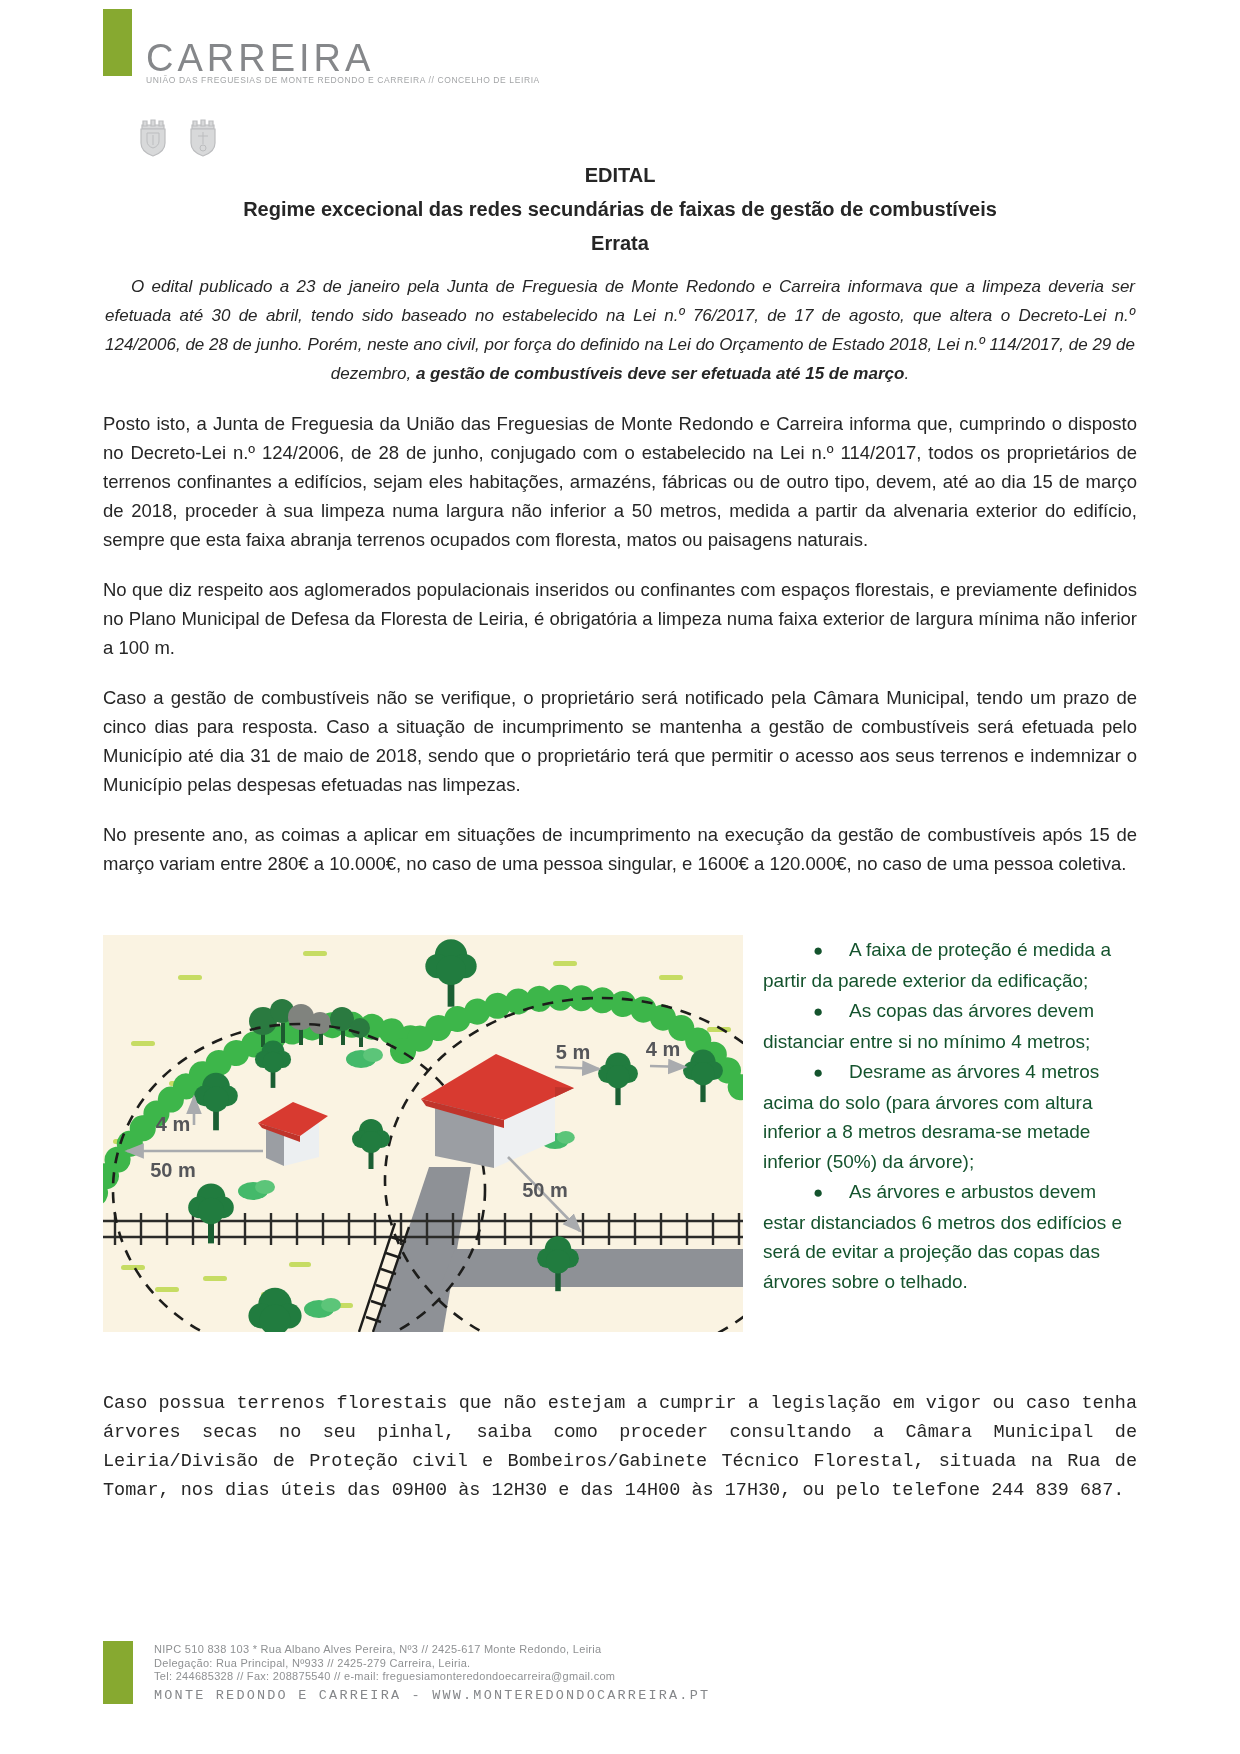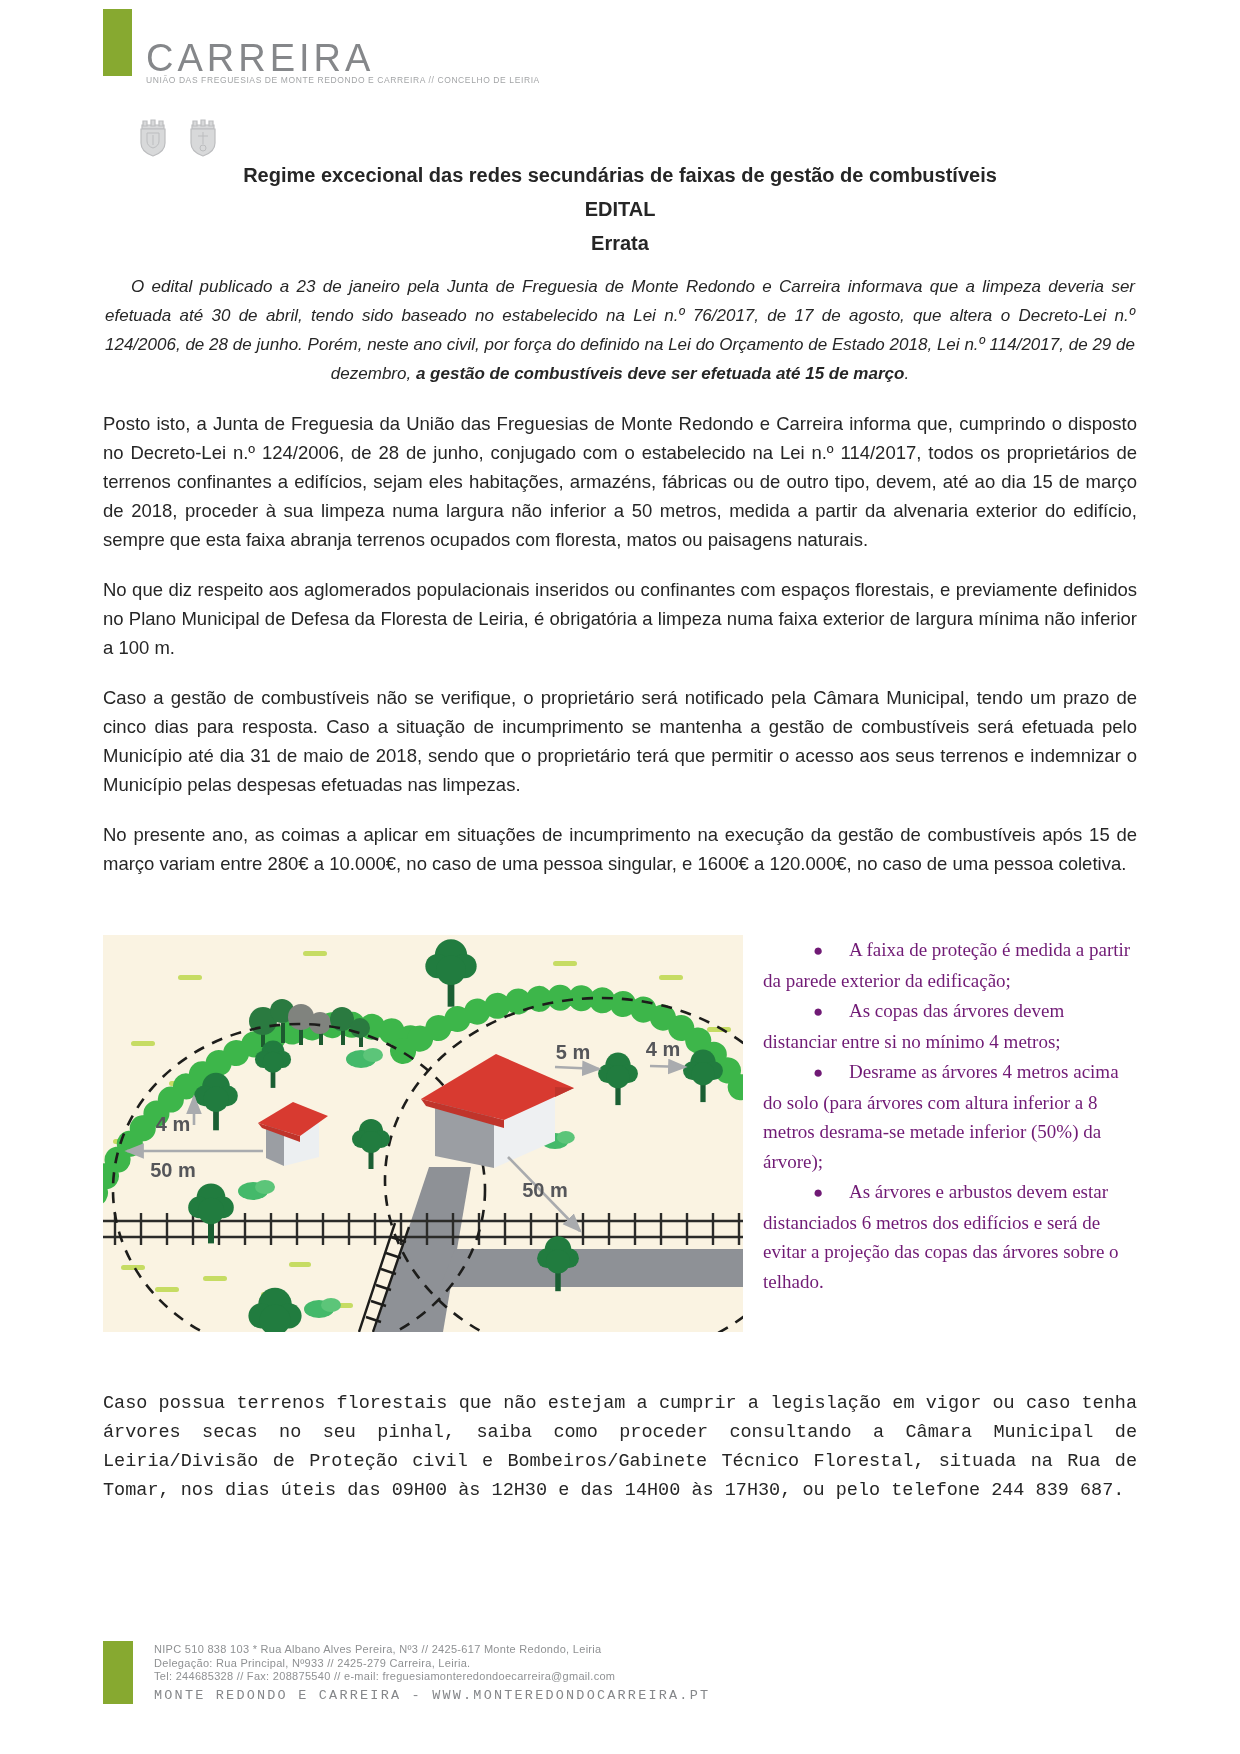--- a/index.html
+++ b/index.html
@@ -28,21 +28,21 @@
   .intro{
     font-style:italic;font-size:17px;line-height:29px;
     text-align:justify;text-align-last:center;text-indent:26px;
     margin:12px 2px 0 2px;
   }
   .intro .b{font-weight:bold;}
   .para{font-size:18.5px;line-height:29px;text-align:justify;margin:21px 0 0 0;}
   
   .figure-row{display:flex;margin:57px 103px 0 103px;}
   .figure-svg{width:640px;height:397px;flex:0 0 auto;display:block;}
-  .bullets{margin-left:20px;width:374px;font-size:19px;line-height:29.5px;color:#701a75;font-family:Liberation Serif, serif;}
+  .bullets{margin-left:20px;width:374px;font-size:19px;line-height:29.5px;color:#14532d;}
   .bullet{margin:0 0 1px 0;text-indent:50px;text-align:left;}
   .bullet .dot{display:inline-block;width:36px;text-indent:0;font-size:17px;}
   
   .closing{margin-top:57px;font-family:Liberation Mono, monospace;}
   
   .footer{position:absolute;left:103px;top:1641px;display:flex;}
   .footer-bar{width:30px;height:63px;background:#87a930;flex:0 0 auto;}
   .footer-text{margin-left:21px;padding-top:2px;color:#8f9193;}
   .f-line{font-size:11px;line-height:13.5px;letter-spacing:.3px;white-space:nowrap;}
   .f-line4{font-size:13.5px;letter-spacing:2.2px;color:#85878a;margin-top:4px;white-space:nowrap;font-family:Liberation Mono, monospace;}
@@ -79,22 +79,22 @@
         </g>
         <g stroke="#bcbdbf" stroke-width="1" fill="none">
           <path d="M19 15 v12 M14 19 h10"></path>
           <circle cx="19" cy="31" r="3"></circle>
         </g>
       </svg>
     </div>
   </div>
 
   <div class="heading">
+    <div>EDITAL</div>
     <div>Regime excecional das redes secundárias de faixas de gestão de combustíveis</div>
-    <div>EDITAL</div>
     <div>Errata</div>
   </div>
 
   <div class="textcol">
     <p class="intro"><span>O edital publicado a 23 de janeiro pela Junta de Freguesia de Monte Redondo e Carreira informava que a limpeza deveria ser efetuada até 30 de abril, tendo sido baseado no estabelecido na Lei n.º 76/2017, de 17 de agosto, que altera o Decreto-Lei n.º 124/2006, de 28 de junho. Porém, neste ano civil, por força do definido na Lei do Orçamento de Estado 2018, Lei n.º 114/2017, de 29 de dezembro, </span><span class="b">a gestão de combustíveis deve ser efetuada até 15 de março</span><span>.</span></p>
 
     <p class="para">Posto isto, a Junta de Freguesia da União das Freguesias de Monte Redondo e Carreira informa que, cumprindo o disposto no Decreto-Lei n.º 124/2006, de 28 de junho, conjugado com o estabelecido na Lei n.º 114/2017, todos os proprietários de terrenos confinantes a edifícios, sejam eles habitações, armazéns, fábricas ou de outro tipo, devem, até ao dia 15 de março de 2018, proceder à sua limpeza numa largura não inferior a 50 metros, medida a partir da alvenaria exterior do edifício, sempre que esta faixa abranja terrenos ocupados com floresta, matos ou paisagens naturais.</p>
     <p class="para">No que diz respeito aos aglomerados populacionais inseridos ou confinantes com espaços florestais, e previamente definidos no Plano Municipal de Defesa da Floresta de Leiria, é obrigatória a limpeza numa faixa exterior de largura mínima não inferior a 100 m.</p>
     <p class="para">Caso a gestão de combustíveis não se verifique, o proprietário será notificado pela Câmara Municipal, tendo um prazo de cinco dias para resposta. Caso a situação de incumprimento se mantenha a gestão de combustíveis será efetuada pelo Município até dia 31 de maio de 2018, sendo que o proprietário terá que permitir o acesso aos seus terrenos e indemnizar o Município pelas despesas efetuadas nas limpezas.</p>
     <p class="para">No presente ano, as coimas a aplicar em situações de incumprimento na execução da gestão de combustíveis após 15 de março variam entre 280€ a 10.000€, no caso de uma pessoa singular, e 1600€ a 120.000€, no caso de uma pessoa coletiva.</p>

